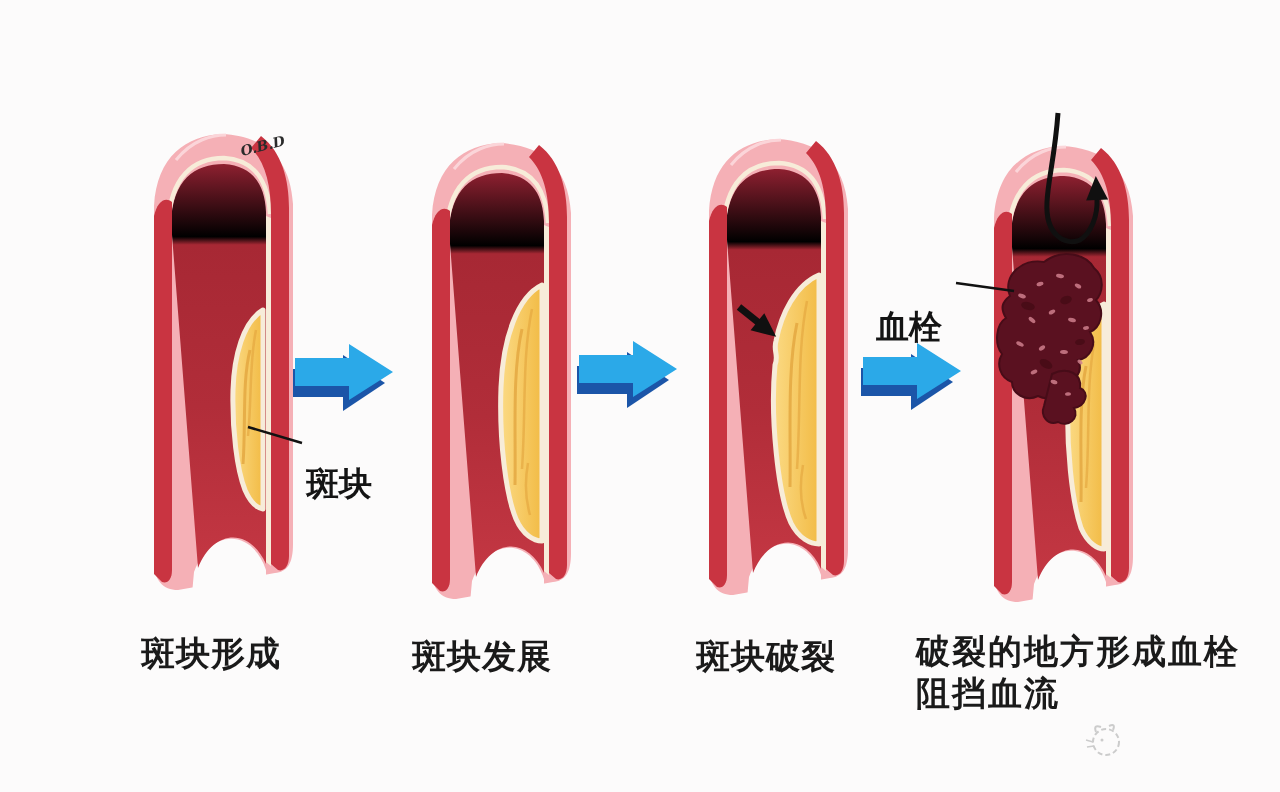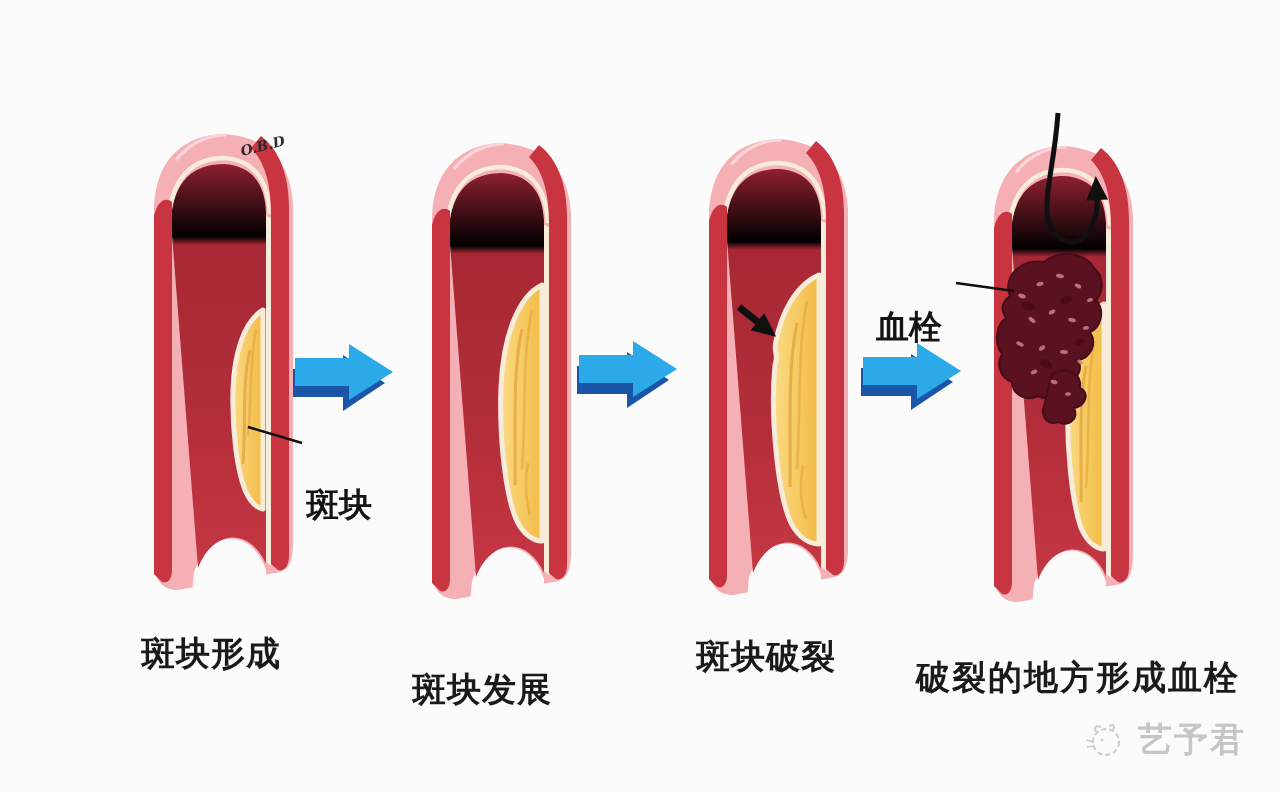--- a/index.html
+++ b/index.html
@@ -9,25 +9,25 @@
   .artery.t1{left:142px;top:124px;}
   .artery.t2{left:420px;top:133px;}
   .artery.t3{left:697px;top:129px;}
   .artery.t4{left:982px;top:136px;}
   .flow-arrow{position:absolute;width:104px;height:72px;}
   .flow-arrow.a1{left:293px;top:340px;}
   .flow-arrow.a2{left:577px;top:337px;}
   .flow-arrow.a3{left:861px;top:339px;}
   .caption{position:absolute;color:#1a1a1a;font-weight:700;font-size:34px;white-space:nowrap;letter-spacing:1px;}
   .caption.c1{left:141px;top:631px;text-align:right;}
-  .caption.c2{left:412px;top:634px;margin-top:33px;}
+  .caption.c2{left:412px;top:634px;}
   .caption.c3{left:696px;top:634px;}
-  .caption.c4{left:916px;top:630px;line-height:42px;letter-spacing:2px;margin-top:26px;}
+  .caption.c4{left:916px;top:630px;line-height:42px;letter-spacing:2px;}
   .anno{position:absolute;color:#141414;font-weight:700;font-size:33px;white-space:nowrap;margin-top:47px;}
-  .anno.plaque{left:306px;top:436px;}
+  .anno.plaque{left:306px;top:415px;}
   .anno.thrombus{left:876px;top:258px;}
   .overlay{position:absolute;left:0;top:0;width:1280px;height:792px;pointer-events:none;}
   .watermark{position:absolute;left:1080px;top:710px;width:180px;height:60px;display:flex;align-items:center;gap:10px;
     color:#c5c5c5;font-size:34px;font-weight:700;text-shadow:1px 1px 0 #ffffff;letter-spacing:2px;}
   .sig{font-family:"DejaVu Serif",serif;font-style:italic;font-weight:700;}
 </style>
 </head>
 <body>
 
 <div class="canvas">
@@ -151,27 +151,27 @@
   </svg>
 
   <div class="anno plaque">斑块</div>
   <div class="anno thrombus">血栓</div>
 
   <div class="caption c1">斑块形成</div>
   <div class="caption c2">斑块发展</div>
   <div class="caption c3">斑块破裂</div>
   <div class="caption c4">
     <div>破裂的地方形成血栓</div>
+    <div>阻挡血流</div>
   </div>
 
   <div class="watermark">
     <svg width="48" height="48" viewBox="0 0 48 48">
       <circle cx="26" cy="26" r="13" fill="none" stroke="#cccccc" stroke-width="2" stroke-dasharray="5 3"></circle>
       <path d="M 16,16 Q 13,8 21,11" fill="none" stroke="#cccccc" stroke-width="2"></path>
       <path d="M 33,14 Q 36,7 29,10" fill="none" stroke="#cccccc" stroke-width="2"></path>
       <line x1="6" y1="24" x2="13" y2="26" stroke="#cccccc" stroke-width="1.5"></line>
       <line x1="7" y1="31" x2="14" y2="30" stroke="#cccccc" stroke-width="1.5"></line>
       <circle cx="22" cy="24" r="1.5" fill="#cccccc"></circle>
     </svg>
-    <span>艺予君</span>
   </div>
 
 </div>
 
 </body></html>

